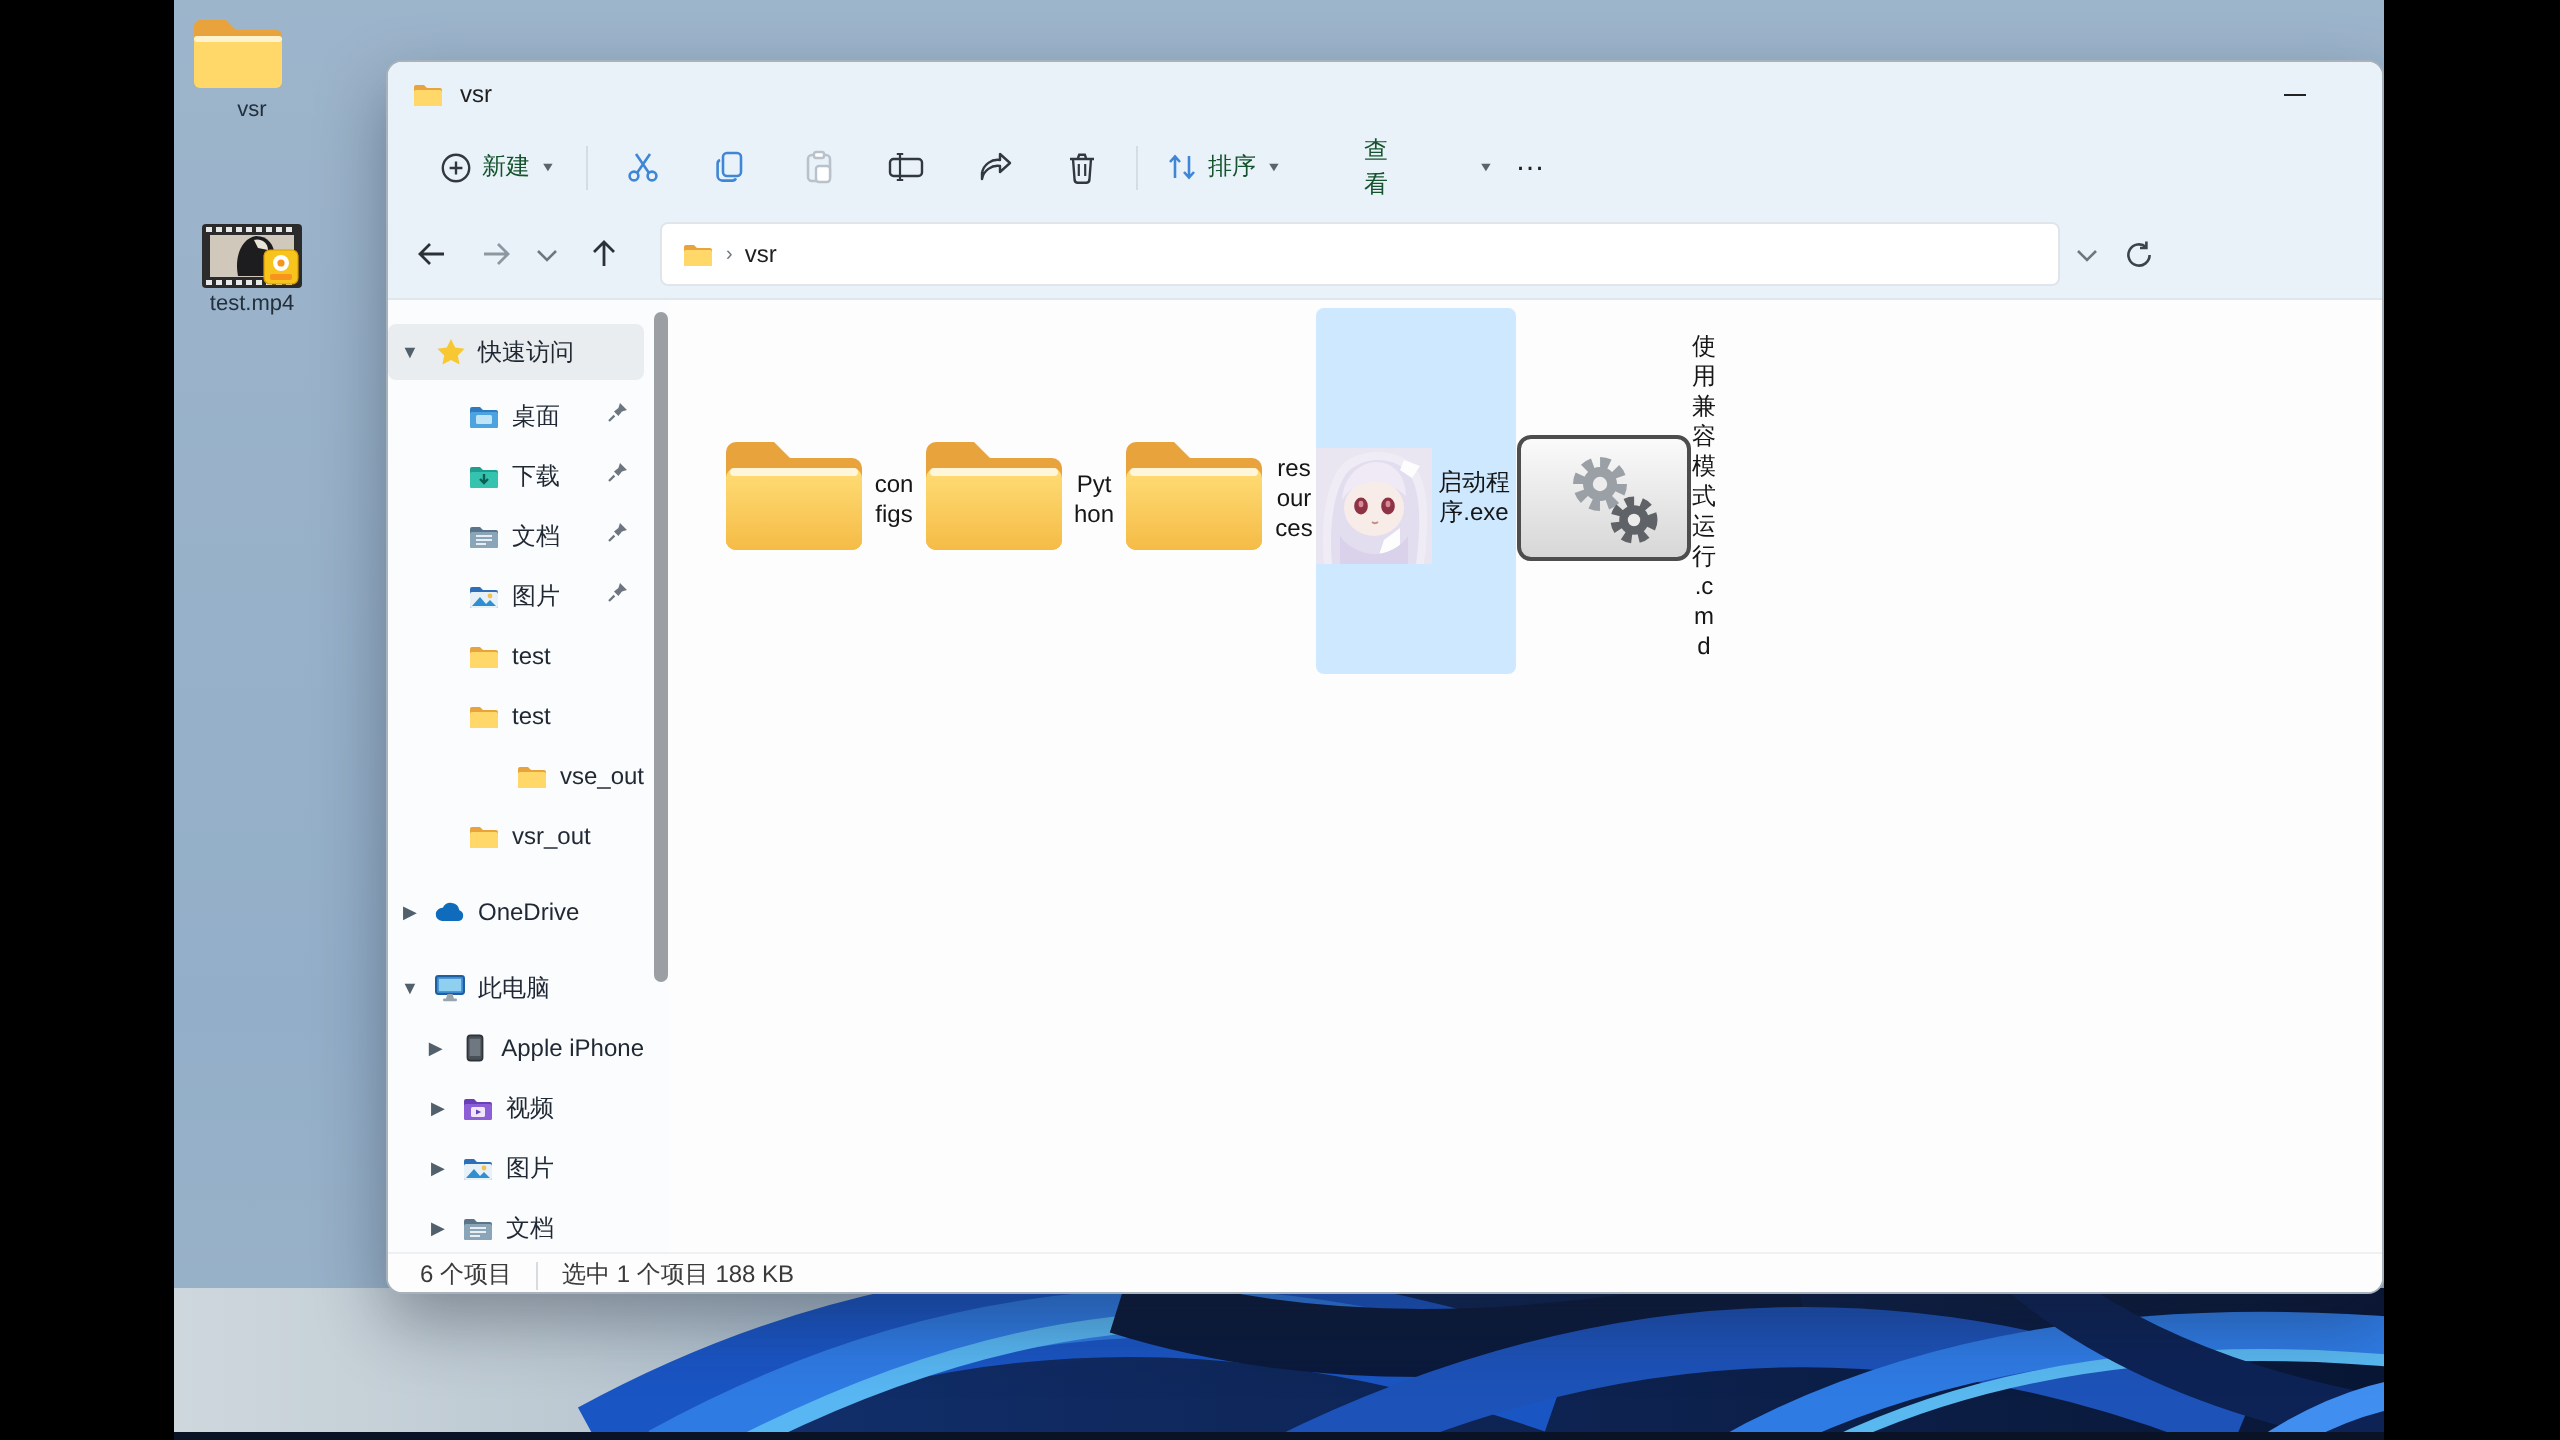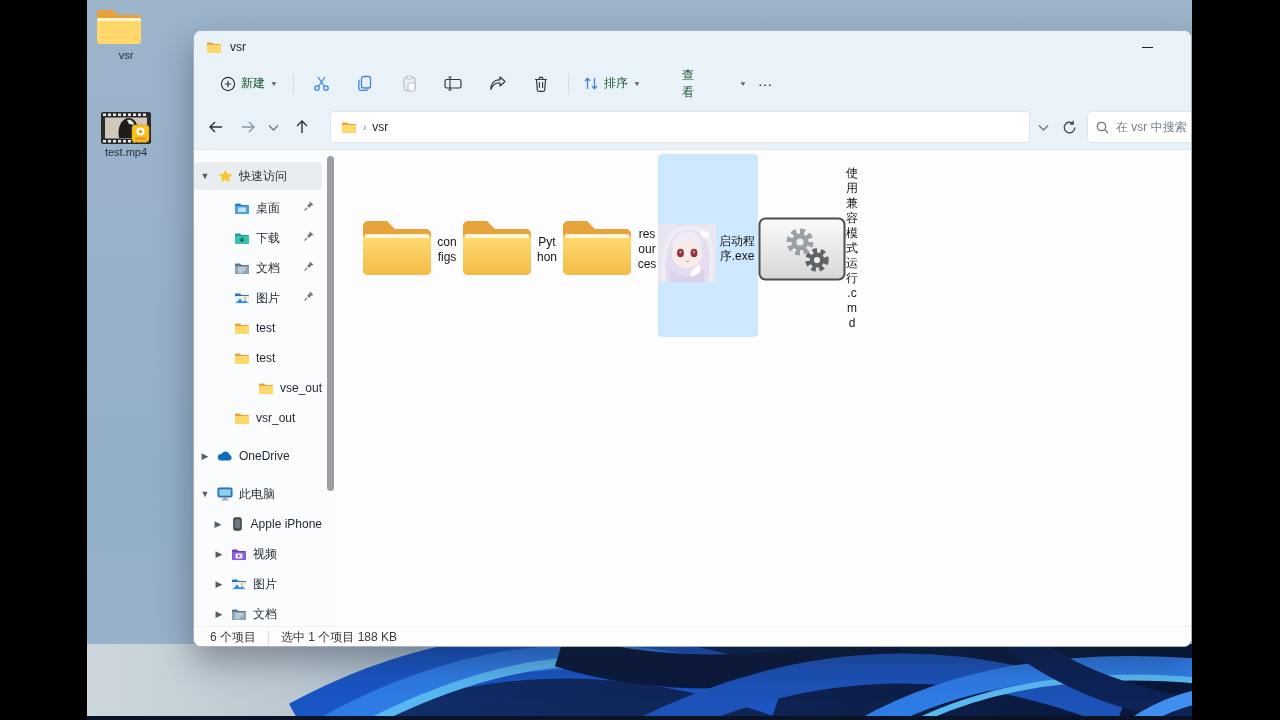--- a/index.html
+++ b/index.html
@@ -271,27 +271,20 @@
         <svg width="11" height="7" viewBox="0 0 11 7">
             <path d="M1,1.5 L5.5,6 L10,1.5" fill="none" stroke="#6d777f" stroke-width="1.3"></path>
           </svg>
       </div>
       <div class="nav-btn" style="left:862px; width:26px;">
         <svg width="15" height="15" viewBox="0 0 15 15">
             <path d="M12.8,7.5 a5.3,5.3 0 1 1 -1.7,-3.9 M11.2,0.8 v3.2 h-3.2" fill="none" stroke="#3c444b" stroke-width="1.3"></path>
           </svg>
       </div>
 
-      <div class="search-field">
-        <svg width="13" height="13" viewBox="0 0 13 13">
-          <circle cx="5.5" cy="5.5" r="4.2" fill="none" stroke="#6d777f" stroke-width="1.3"></circle>
-          <path d="M8.8,8.8 L12,12" stroke="#6d777f" stroke-width="1.3"></path>
-        </svg>
-        <span class="ph">在 vsr 中搜索</span>
-      </div>
     </div>
 
     <div class="body">
 
       <div class="sidebar">
 
         <div class="sb-row hl" style="top:12px;">
           <span class="sb-chev">▼</span>
           <span class="sb-ico">
             <svg width="15" height="14" viewBox="0 0 15 14">

